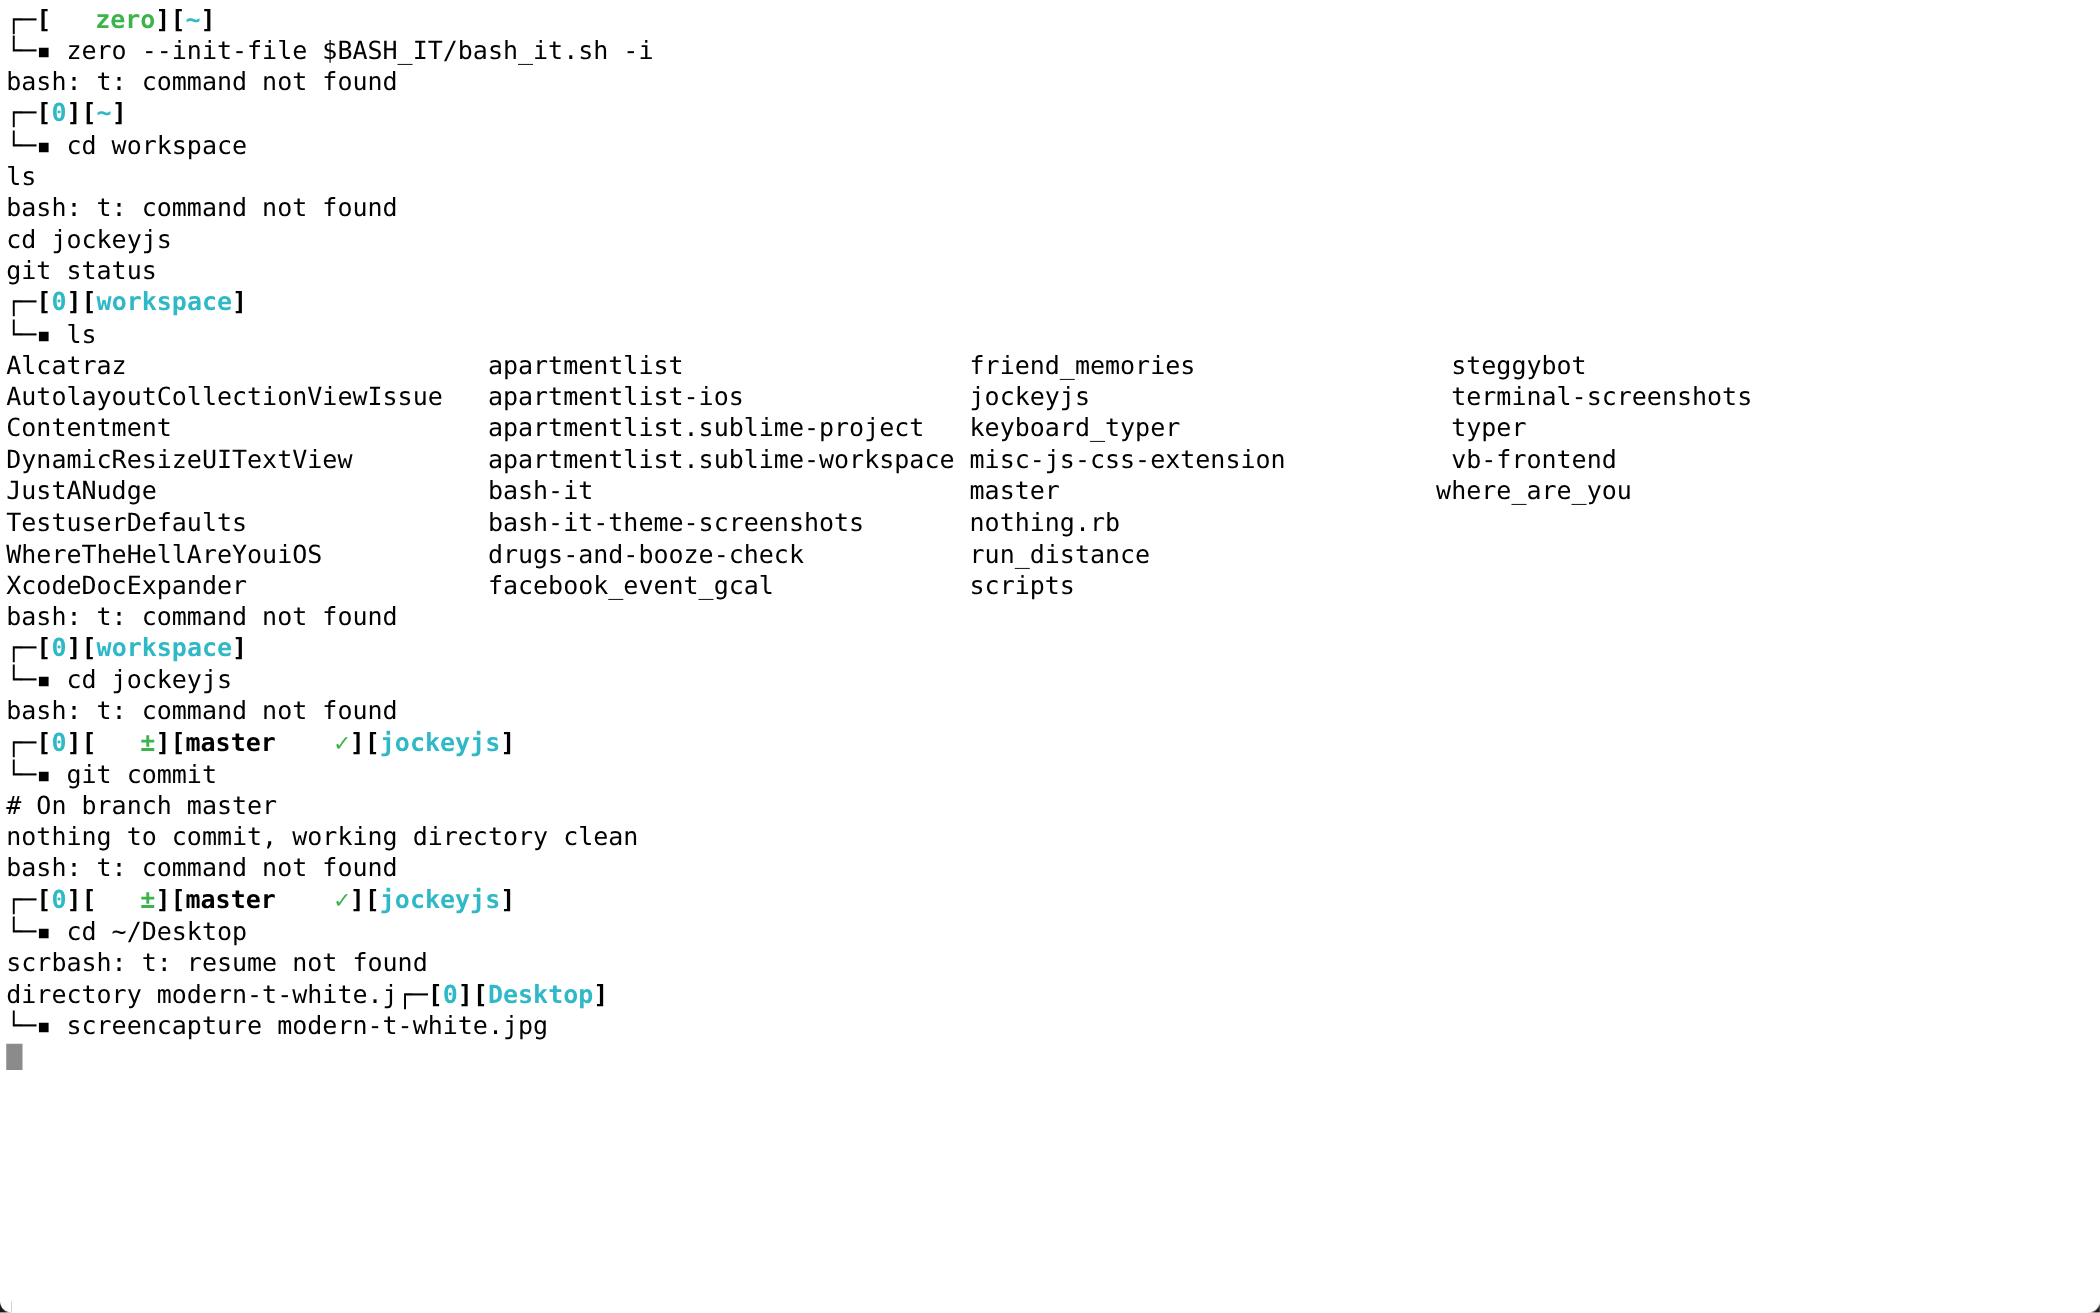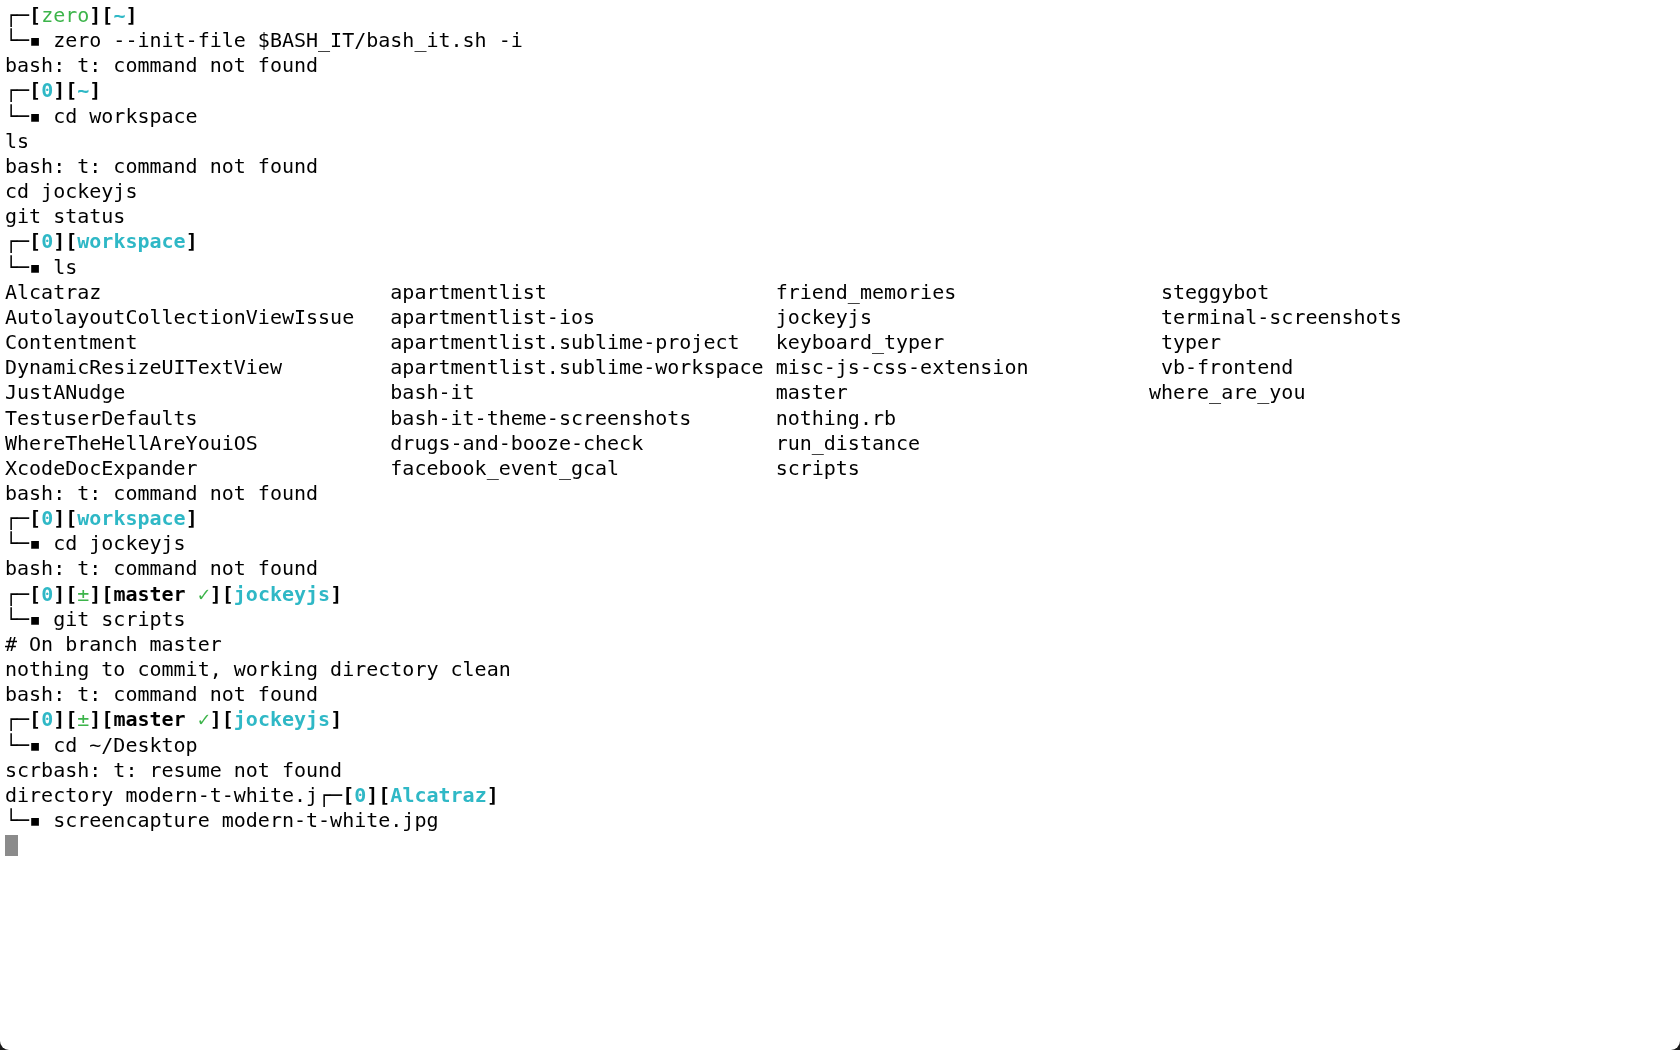--- a/index.html
+++ b/index.html
@@ -12,21 +12,21 @@
   pre.term{
     margin:0;
     padding:3px 0 0 5px;
     font-family:"DejaVu Sans Mono","Liberation Mono",monospace;
     font-size:20px;
     line-height:25.15px;
     color:var(--fg,#000000);
     white-space:pre;
   }
   .p{font-weight:bold;color:var(--fg,#000000);}
-  .g{font-weight:normal;color:var(--green,#3cb44a);}
+  .g{font-weight:bold;color:var(--green,#3cb44a);margin-left:35px;}
   .c{font-weight:bold;color:var(--cyan,#2fb8c6);}
   .cursor{
     display:inline-block;
     width:13px;height:21px;
     background:var(--cursor,#8b8b8b);
     vertical-align:middle;
     margin-top:-3px;
   }
   
   .corner{position:fixed;bottom:0;width:9px;height:9px;background:#1a1a1a;}
@@ -57,26 +57,26 @@
 <span>DynamicResizeUITextView         apartmentlist.sublime-workspace misc-js-css-extension           vb-frontend</span>
 <span>JustANudge                      bash-it                         master                         where_are_you</span>
 <span>TestuserDefaults                bash-it-theme-screenshots       nothing.rb</span>
 <span>WhereTheHellAreYouiOS           drugs-and-booze-check           run_distance</span>
 <span>XcodeDocExpander                facebook_event_gcal             scripts</span>
 <span>bash: t: command not found</span>
 <span><span class="p">┌─[</span><span class="c">0</span><span class="p">][</span><span class="c">workspace</span><span class="p">]</span></span>
 <span>└─▪ cd jockeyjs</span>
 <span>bash: t: command not found</span>
 <span><span class="p">┌─[</span><span class="c">0</span><span class="p">][</span><span class="g">±</span><span class="p">][master </span><span class="g">✓</span><span class="p">][</span><span class="c">jockeyjs</span><span class="p">]</span></span>
-<span>└─▪ git scripts</span>
+<span>└─▪ git commit</span>
 <span># On branch master</span>
 <span>nothing to commit, working directory clean</span>
 <span>bash: t: command not found</span>
 <span><span class="p">┌─[</span><span class="c">0</span><span class="p">][</span><span class="g">±</span><span class="p">][master </span><span class="g">✓</span><span class="p">][</span><span class="c">jockeyjs</span><span class="p">]</span></span>
 <span>└─▪ cd ~/Desktop</span>
 <span>scrbash: t: resume not found</span>
-<span><span>directory modern-t-white.j</span><span class="p">┌─[</span><span class="c">0</span><span class="p">][</span><span class="c">Alcatraz</span><span class="p">]</span></span>
+<span><span>directory modern-t-white.j</span><span class="p">┌─[</span><span class="c">0</span><span class="p">][</span><span class="c">Desktop</span><span class="p">]</span></span>
 <span>└─▪ screencapture modern-t-white.jpg</span>
 <span><span class="cursor"></span></span>
 </pre>
 </div>
 <div class="corner corner-bl"></div>
 <div class="corner corner-br"></div>
 
 </body></html>

